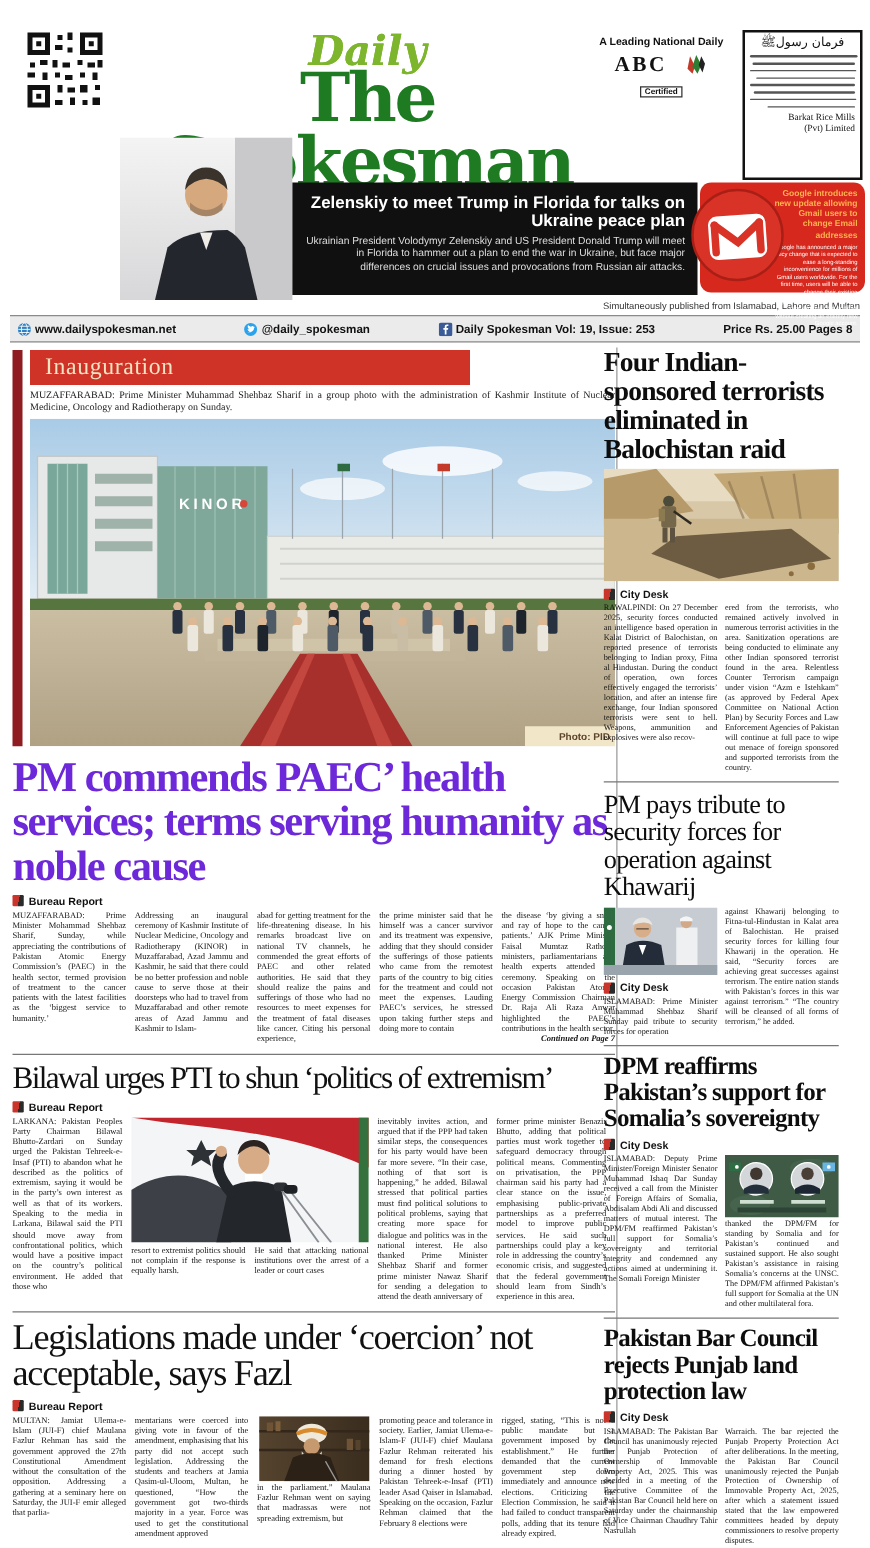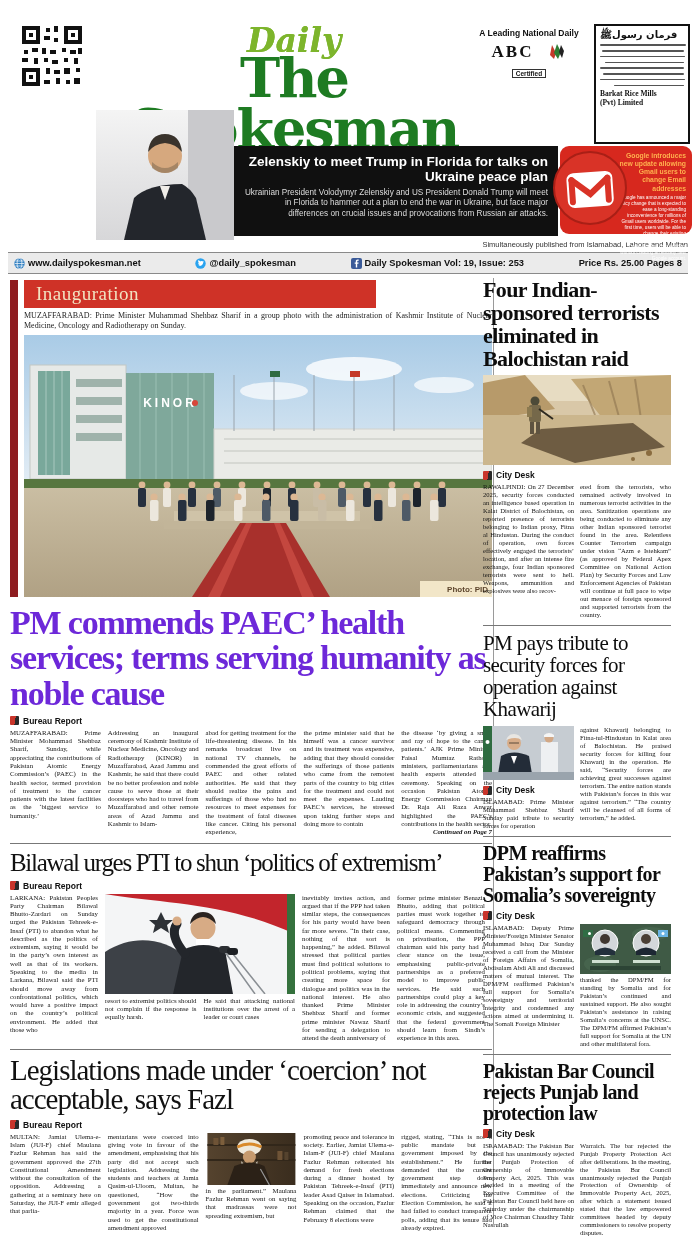--- a/index.html
+++ b/index.html
@@ -14,24 +14,24 @@
 .m-title{font-family:"DejaVu Serif",serif;font-weight:bold;font-size:54px;
   color:#1e7b22;letter-spacing:-2px;line-height:.95;margin-top:-4px}
 .tag-block{position:absolute;left:470px;top:28px;width:118px;text-align:center}
 .tagline{font-family:"Liberation Sans",sans-serif;font-weight:bold;font-size:8.5px;color:#111}
 .abc-row{display:flex;align-items:center;justify-content:center;gap:15px;margin-top:4px}
 .abc{font-family:"Liberation Serif",serif;font-weight:bold;font-size:17px;letter-spacing:2px}
 .abc-cert{font-family:"Liberation Sans",sans-serif;font-size:6.5px;font-weight:bold;
   border:1px solid #333;padding:0 3px;display:inline-block;margin-top:1px}
 .urdu-box{position:absolute;left:594px;top:24px;width:96px;height:120px;
   border:2px solid #111;padding:3px 4px;background:#fff}
-.urdu-title{font-family:"DejaVu Sans",sans-serif;font-weight:bold;font-size:10px;
-  text-align:left;direction:rtl;line-height:1.1}
+.urdu-title{font-family:"DejaVu Sans",sans-serif;font-weight:normal;font-size:10px;
+  text-align:center;direction:rtl;line-height:1.1}
 .uline{height:1.6px;background:#555;margin:4.2px 0 0 auto;border-radius:1px}
-.sponsor{font-size:7.5px;font-weight:bold;text-align:left;line-height:1.15;margin-top:4px}
+.sponsor{font-size:7.5px;font-weight:normal;text-align:right;line-height:1.15;margin-top:4px}
 
 .zel{position:absolute;left:96px;top:110px;width:138px;height:130px;z-index:3}
 .bb{position:absolute;left:180px;top:146px;width:378px;height:90px;background:#101010;
   color:#fff;padding:8px 10px 6px 64px;text-align:right;z-index:2}
 .bb-head{font-family:"Liberation Sans",sans-serif;font-weight:bold;font-size:13.5px;line-height:1.12}
 .bb-body{font-family:"Liberation Sans",sans-serif;font-size:8.2px;color:#dedede;
   line-height:1.25;margin-top:4px}
 .gmail{position:absolute;left:560px;top:146px;width:132px;height:88px;background:#d7281e;
   border-radius:9px;z-index:2;padding:6px 6px 4px 58px;text-align:right}
 .gmail-icon{position:absolute;left:-8px;top:4px;width:76px;height:76px}

